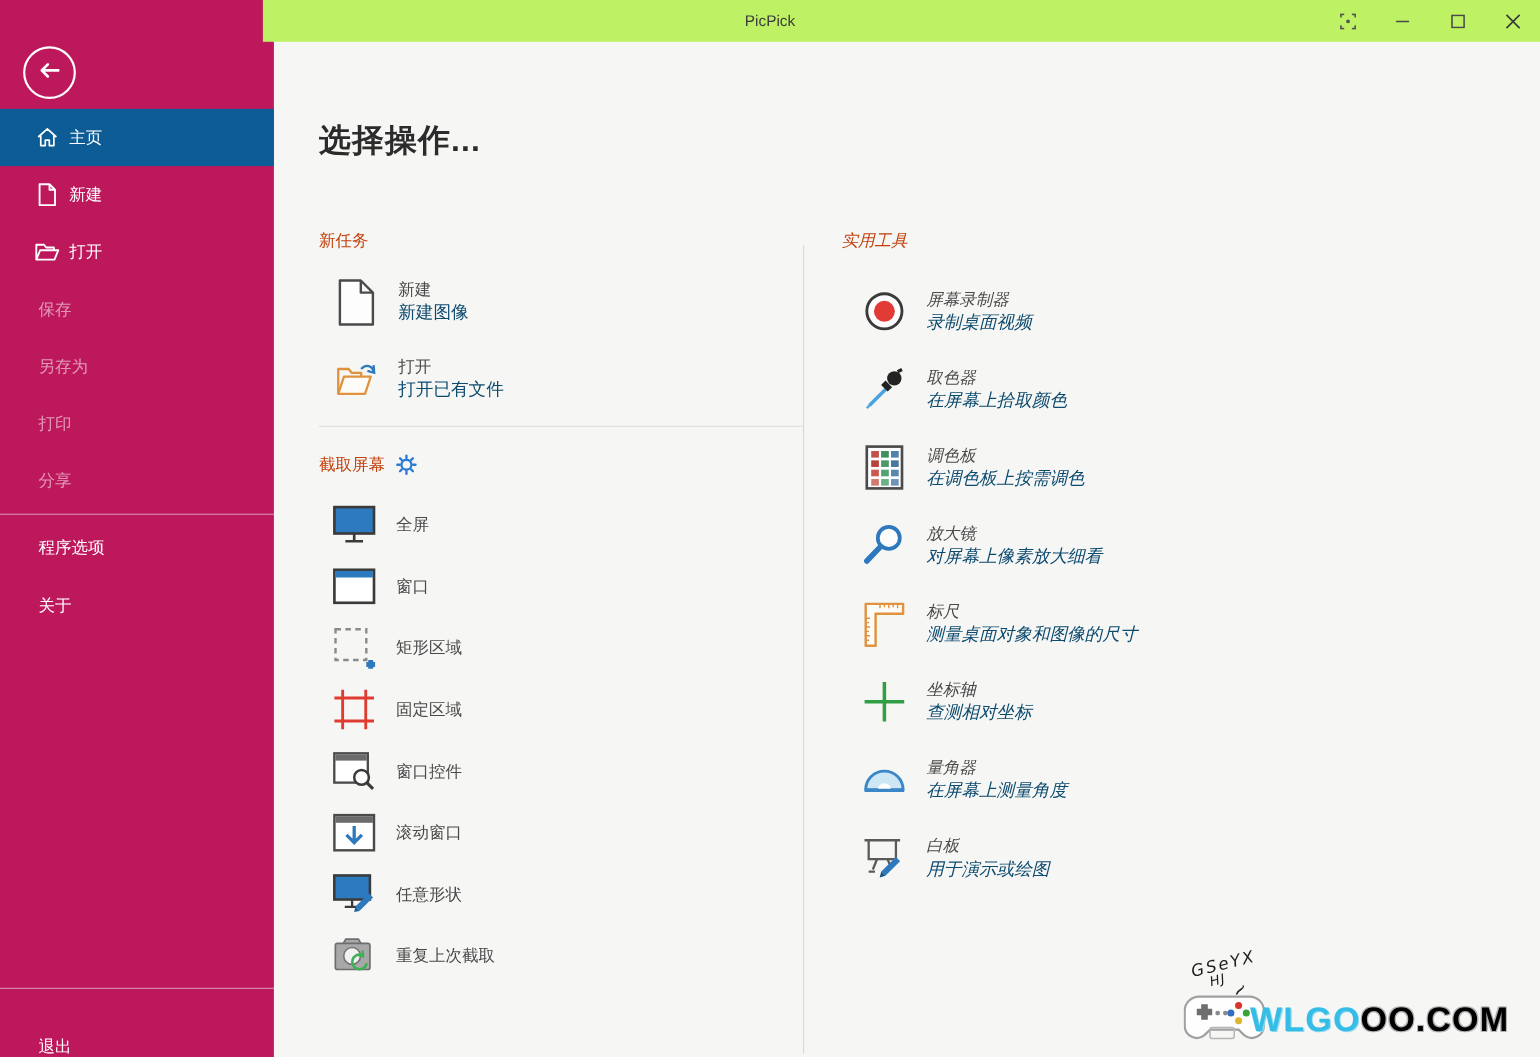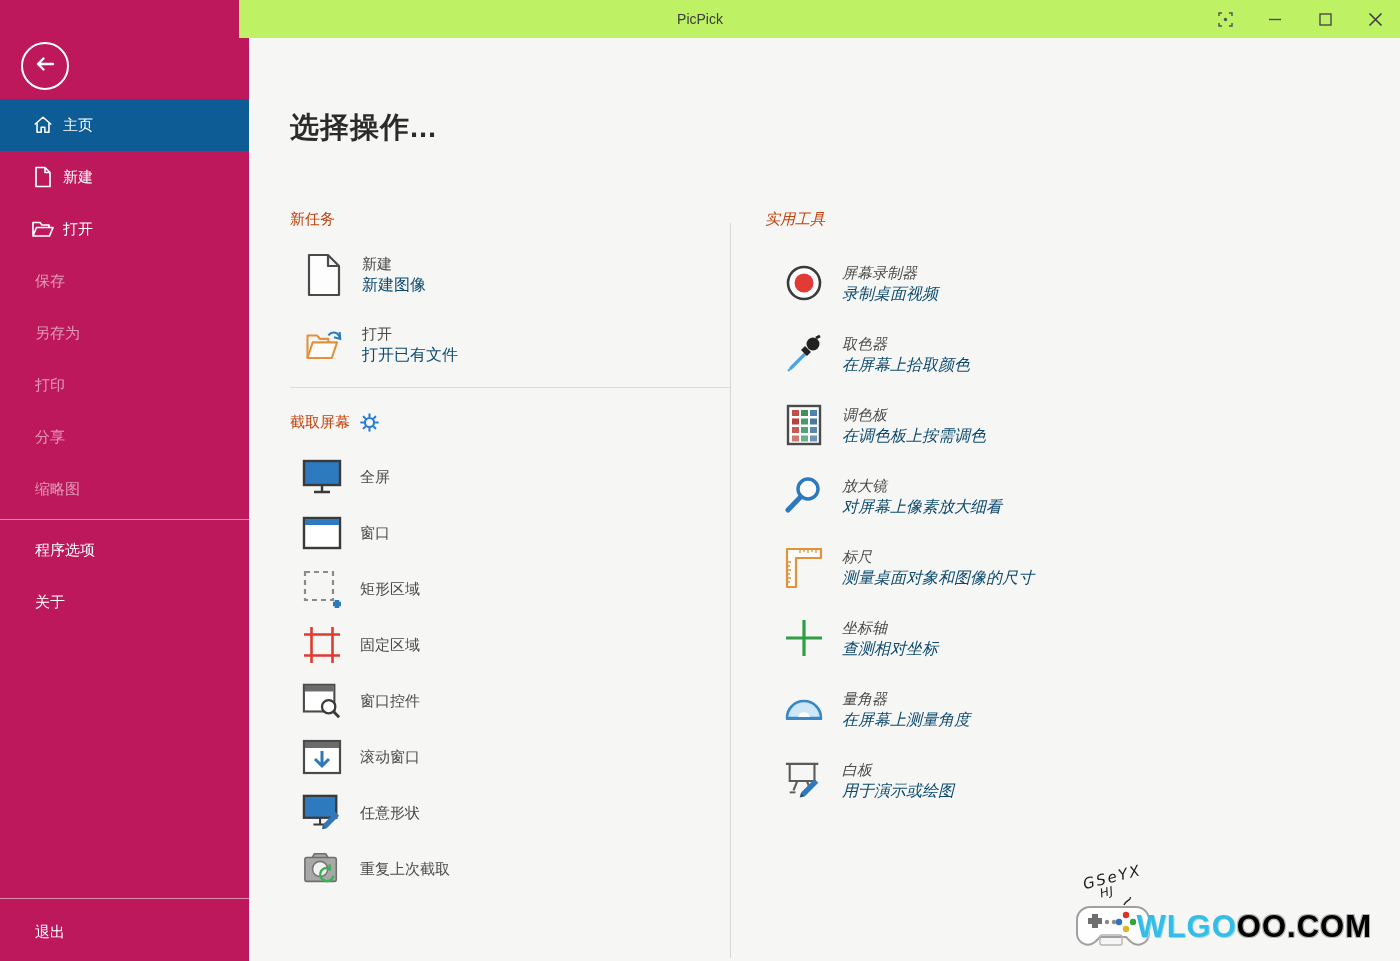--- a/index.html
+++ b/index.html
@@ -14,21 +14,21 @@
   .back-btn{position:absolute;left:21px;top:42px;width:48px;height:48px;border:2.5px solid #fff;
     border-radius:50%;box-sizing:border-box;display:flex;align-items:center;justify-content:center;cursor:pointer;}
   .nav{position:absolute;left:0;right:0;top:99px;}
   .nav-item{height:52px;display:flex;align-items:center;padding-left:31px;color:#fff;font-size:15px;cursor:pointer;}
   .nav-item .nav-ico{width:24px;height:24px;margin-right:8px;display:flex;align-items:center;justify-content:center;}
   .nav-item.noicon{padding-left:35px;}
   .nav-item.dim{color:rgba(255,255,255,0.55);}
   .nav-item.selected{background:#0d5c96;}
   .nav-sep{height:1px;background:rgba(255,255,255,0.5);margin:4px 0;}
   .nav-bottom{position:absolute;left:0;right:0;bottom:0;}
-  .nav-bottom .nav-item{height:58px;}
+  .nav-bottom .nav-item{height:58px;align-items:flex-end;}
   
   .titlebar{position:absolute;left:239px;top:0;right:0;height:38px;background:#bef264;}
   .tb-title{position:absolute;left:461px;top:0;height:38px;transform:translateX(-50%);
     display:flex;align-items:center;font-size:14px;color:#3c3c3c;}
   .tb-controls{position:absolute;right:0;top:0;height:38px;display:flex;align-items:center;}
   .tb-btn{width:50px;height:38px;display:flex;align-items:center;justify-content:center;cursor:pointer;}
   
   .content{position:absolute;left:239px;top:38px;right:0;bottom:0;}
   .page-title{position:absolute;left:51px;top:70px;font-size:29px;font-weight:bold;color:#2b2b2b;letter-spacing:1px;}
   .sec-head{font-size:15px;color:#c2410c;display:flex;align-items:center;gap:9px;margin-top:24px;}
@@ -98,23 +98,20 @@
     </div>
     <div class="nav-item noicon dim">
       <span class="nav-label">另存为</span>
     </div>
     <div class="nav-item noicon dim">
       <span class="nav-label">打印</span>
     </div>
     <div class="nav-item noicon dim">
       <span class="nav-label">分享</span>
     </div>
-    <div class="nav-item noicon dim">
-      <span class="nav-label">缩略图</span>
-    </div>
     <div class="nav-sep"></div>
     <div class="nav-item noicon">
       <span class="nav-label">程序选项</span>
     </div>
     <div class="nav-item noicon">
       <span class="nav-label">关于</span>
     </div>
   </div>
   <div class="nav-bottom">
     <div class="nav-sep"></div>

